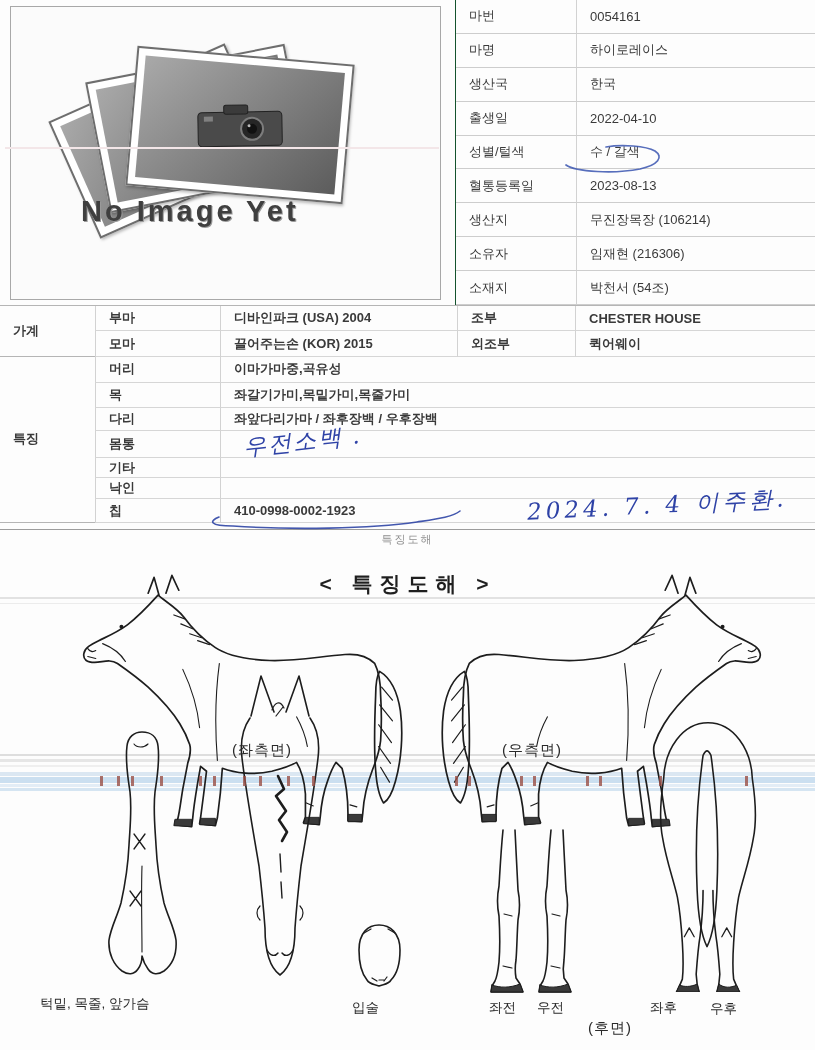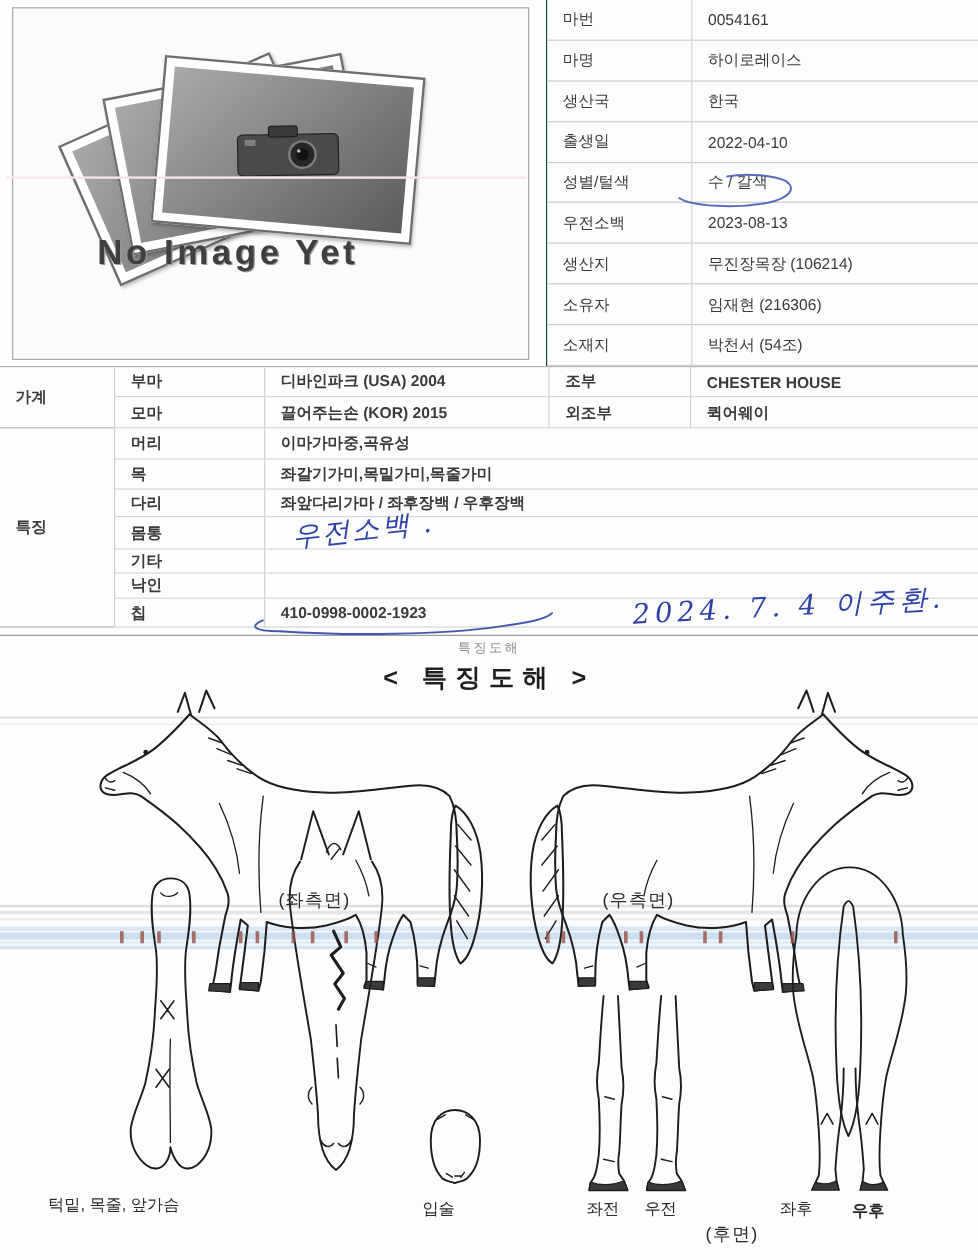--- a/index.html
+++ b/index.html
@@ -31,21 +31,21 @@
   .gspan7{grid-row:1 / span 7;}
 
   
   .ink{color:#2e42a6;font-style:italic;font-family:"DejaVu Serif",serif;white-space:nowrap;}
   .hw-body{left:243px;top:426px;font-size:23px;transform:rotate(-6deg);letter-spacing:2px;}
   .hw-sign{left:527px;top:490px;font-size:23px;transform:rotate(-3deg);letter-spacing:4px;}
 
   
   .divider{left:0;top:529px;width:815px;height:1px;background:#9c9c9c;}
   .small-title{left:0;top:532px;width:815px;text-align:center;font-size:11px;color:#8f8f8f;letter-spacing:2px;}
-  .big-title{left:0;top:551px;width:815px;text-align:center;font-size:21px;font-weight:bold;color:#1f1f1f;letter-spacing:7px;}
+  .big-title{left:0;top:570px;width:815px;text-align:center;font-size:21px;font-weight:bold;color:#1f1f1f;letter-spacing:7px;}
   .dlabel{font-size:15px;color:#2a2a2a;letter-spacing:1px;white-space:nowrap;z-index:5;}
   .caption{font-size:13.5px;color:#2a2a2a;white-space:nowrap;z-index:5;}
   .scanband{left:0;width:815px;z-index:0;}
   .dash{width:3px;height:10px;background:#9a4f46;opacity:.8;top:776px;z-index:4;}
   svg.fig{z-index:2;}
 </style>
 </head>
 <body>
 
 <div class="abs photo-box">
@@ -76,21 +76,21 @@
   <div class="cell">마번</div>
     <div class="cell vsep">0054161</div>
   <div class="cell">마명</div>
     <div class="cell vsep">하이로레이스</div>
   <div class="cell">생산국</div>
     <div class="cell vsep">한국</div>
   <div class="cell">출생일</div>
     <div class="cell vsep">2022-04-10</div>
   <div class="cell">성별/털색</div>
     <div class="cell vsep">수 / 갈색</div>
-  <div class="cell">우전소백</div>
+  <div class="cell">혈통등록일</div>
     <div class="cell vsep">2023-08-13</div>
   <div class="cell">생산지</div>
     <div class="cell vsep">무진장목장 (106214)</div>
   <div class="cell">소유자</div>
     <div class="cell vsep">임재현 (216306)</div>
   <div class="cell">소재지</div>
     <div class="cell vsep">박천서 (54조)</div>
 </div>
 
 <svg class="abs" style="left:560px;top:138px;z-index:3;" width="110" height="40" viewBox="0 0 110 40">
@@ -251,14 +251,14 @@
     <path d="M33,281 L30,288 L53,288 L51,280 C44,283 38,283 33,281 Z M73,280 L71,288 L94,288 L91,281 C85,284 78,284 73,280 Z" fill="#3a3a3a" stroke-width="1"></path>
   </g>
 </svg>
 
 <div class="abs caption" style="left:40px;top:995px;">턱밑, 목줄, 앞가슴</div>
 <div class="abs dlabel" style="left:84px;top:1076px;">(전면)</div>
 <div class="abs caption" style="left:352px;top:999px;">입술</div>
 <div class="abs caption" style="left:489px;top:999px;">좌전</div>
 <div class="abs caption" style="left:537px;top:999px;">우전</div>
 <div class="abs caption" style="left:650px;top:999px;">좌후</div>
-<div class="abs caption" style="left:710px;top:1000px;font-weight:bold;">우후</div>
+<div class="abs caption" style="left:710px;top:1000px;">우후</div>
 <div class="abs dlabel" style="left:588px;top:1019px;">(후면)</div>
 
 </body></html>

